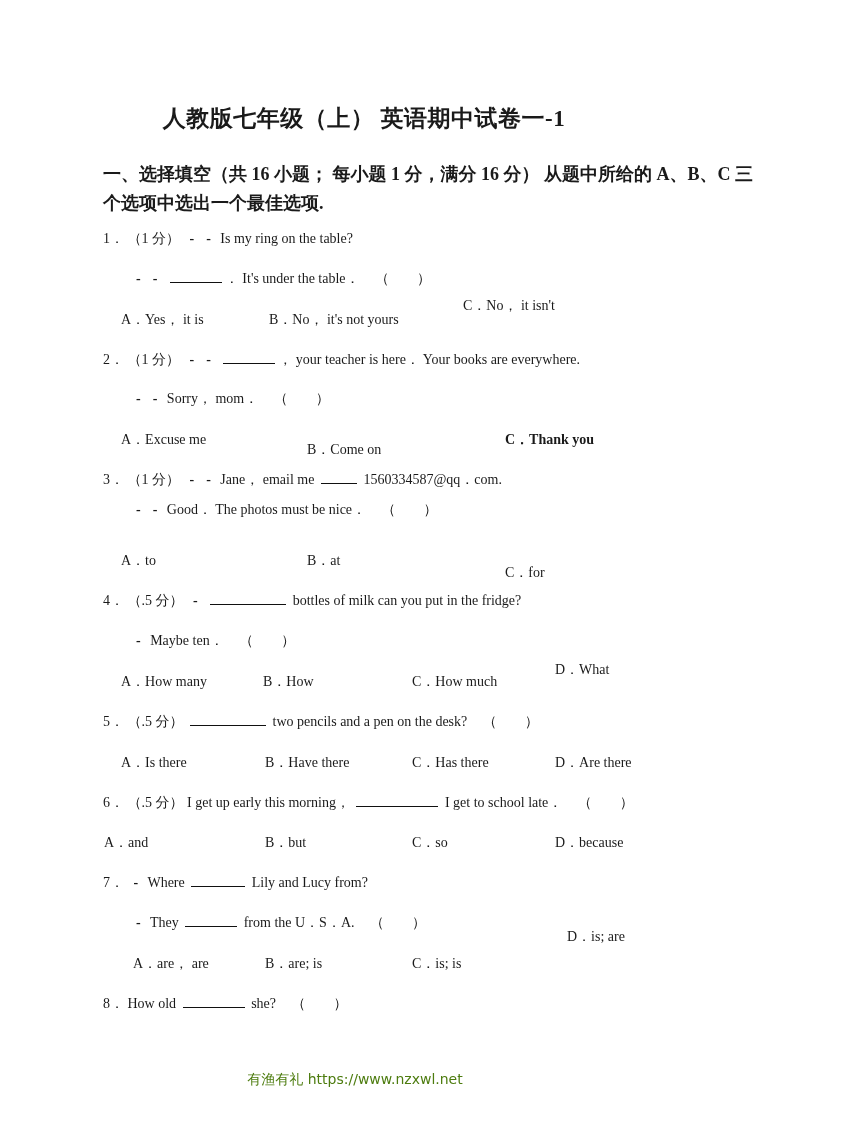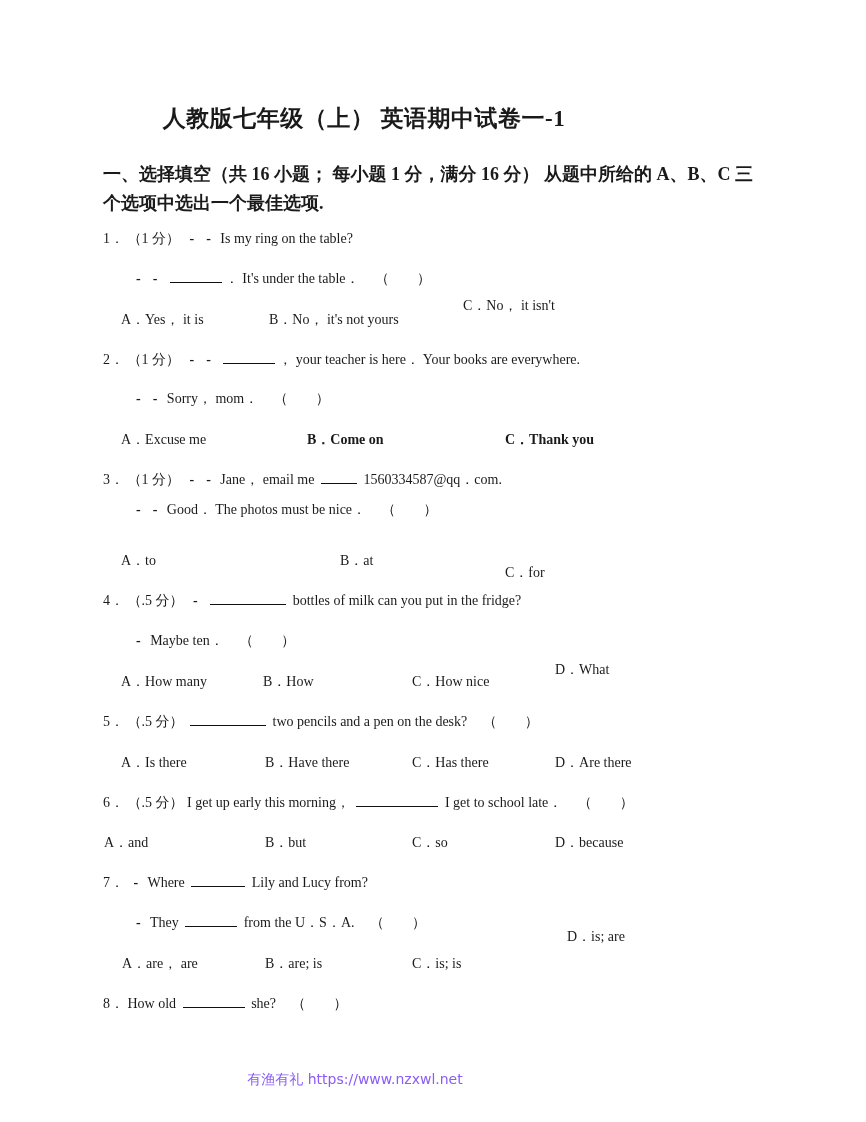--- a/index.html
+++ b/index.html
@@ -10,21 +10,21 @@
     .section { position: absolute; left: 103px; top: 160px; width: 660px;
                font-size: 18px; font-weight: bold; line-height: 29px; }
     .line { position: absolute; left: 103px; font-size: 14px; white-space: nowrap; line-height: 18px; }
     .indent { left: 130px; }
     .opt { position: absolute; font-size: 14px; white-space: nowrap; line-height: 18px; }
     .blank { display: inline-block; border-bottom: 1px solid #111; vertical-align: baseline; height: 12px; margin: 0 3px; }
     .dash { display: inline-block; font-weight: bold; margin: 0 6px; }
     .paren { display: inline-block; margin-left: 12px; }
     .paren-gap { display: inline-block; width: 28px; }
     .footer { position: absolute; left: 0; width: 710px; top: 1071px; text-align: center;
-              font-family: "DejaVu Sans", sans-serif; font-size: 14px; color: #8b5cf6; }
+              font-family: "DejaVu Sans", sans-serif; font-size: 14px; color: #4d7c0f; }
   </style>
 </head>
 <body>
 
 <div class="title">人教版七年级（上） 英语期中试卷一-1</div>
 
 <div class="section">一、选择填空（共 16 小题； 每小题 1 分，满分 16 分） 从题中所给的 A、B、C 三个选项中选出一个最佳选项.</div>
 
 <div>
   <div class="line" style="top:230px;">
@@ -49,59 +49,59 @@
     <span>（1 分）</span>
     <span class="dash">-</span><span class="dash">-</span>
     <span class="blank" style="width:52px"></span><span>， your teacher is here． Your books are everywhere.</span>
   </div>
   <div class="line indent" style="top:390px;">
     <span class="dash">-</span><span class="dash">-</span>
     <span>Sorry， mom．</span>
     <span class="paren"><span>（</span><span class="paren-gap"></span><span>）</span></span>
   </div>
   <div class="opt" style="left:121px; top:431px;">A．Excuse me</div>
-  <div class="opt" style="left:307px; top:431px;font-weight:bold;">B．Come on</div>
+  <div class="opt" style="left:307px; top:441px;">B．Come on</div>
   <div class="opt" style="left:505px; top:431px;font-weight:bold;">C．Thank you</div>
 </div>
 
 <div>
   <div class="line" style="top:471px;">
     <span>3．</span>
     <span>（1 分）</span>
     <span class="dash">-</span><span class="dash">-</span>
     <span>Jane， email me</span>
     <span class="blank" style="width:36px"></span>
     <span>1560334587@qq．com.</span>
   </div>
   <div class="line indent" style="top:501px;">
     <span class="dash">-</span><span class="dash">-</span>
     <span>Good． The photos must be nice．</span>
     <span class="paren"><span>（</span><span class="paren-gap"></span><span>）</span></span>
   </div>
   <div class="opt" style="left:121px; top:552px;">A．to</div>
-  <div class="opt" style="left:307px; top:552px;margin-left:33px;">B．at</div>
+  <div class="opt" style="left:307px; top:552px;">B．at</div>
   <div class="opt" style="left:505px; top:552px;margin-top:12px;">C．for</div>
 </div>
 
 <div>
   <div class="line" style="top:592px;">
     <span>4．</span>
     <span>（.5 分）</span>
     <span class="dash">-</span>
     <span class="blank" style="width:76px"></span>
     <span>bottles of milk can you put in the fridge?</span>
   </div>
   <div class="line indent" style="top:632px;">
     <span class="dash">-</span>
     <span>Maybe ten．</span>
     <span class="paren"><span>（</span><span class="paren-gap"></span><span>）</span></span>
   </div>
   <div class="opt" style="left:121px; top:673px;">A．How many</div>
   <div class="opt" style="left:263px; top:673px;">B．How</div>
-  <div class="opt" style="left:412px; top:673px;">C．How nice</div>
+  <div class="opt" style="left:412px; top:673px;">C．How much</div>
   <div class="opt" style="left:555px; top:661px;">D．What</div>
 </div>
 
 <div>
   <div class="line" style="top:713px;">
     <span>5．</span>
     <span>（.5 分）</span>
     <span class="blank" style="width:76px"></span>
     <span>two pencils and a pen on the desk?</span>
     <span class="paren"><span>（</span><span class="paren-gap"></span><span>）</span></span>
@@ -135,21 +135,21 @@
     <span class="blank" style="width:54px"></span>
     <span>Lily and Lucy from?</span>
   </div>
   <div class="line indent" style="top:914px;">
     <span class="dash">-</span>
     <span>They</span>
     <span class="blank" style="width:52px"></span>
     <span>from the U．S．A.</span>
     <span class="paren"><span>（</span><span class="paren-gap"></span><span>）</span></span>
   </div>
-  <div class="opt" style="left:122px; top:955px;">A．are， are</div>
+  <div class="opt" style="left:133px; top:955px;">A．are， are</div>
   <div class="opt" style="left:265px; top:955px;">B．are; is</div>
   <div class="opt" style="left:412px; top:955px;">C．is; is</div>
   <div class="opt" style="left:555px; top:928px;margin-left:12px;">D．is; are</div>
 </div>
 
 <div>
   <div class="line" style="top:995px;">
     <span>8．</span>
     <span>How old</span>
     <span class="blank" style="width:62px"></span>

